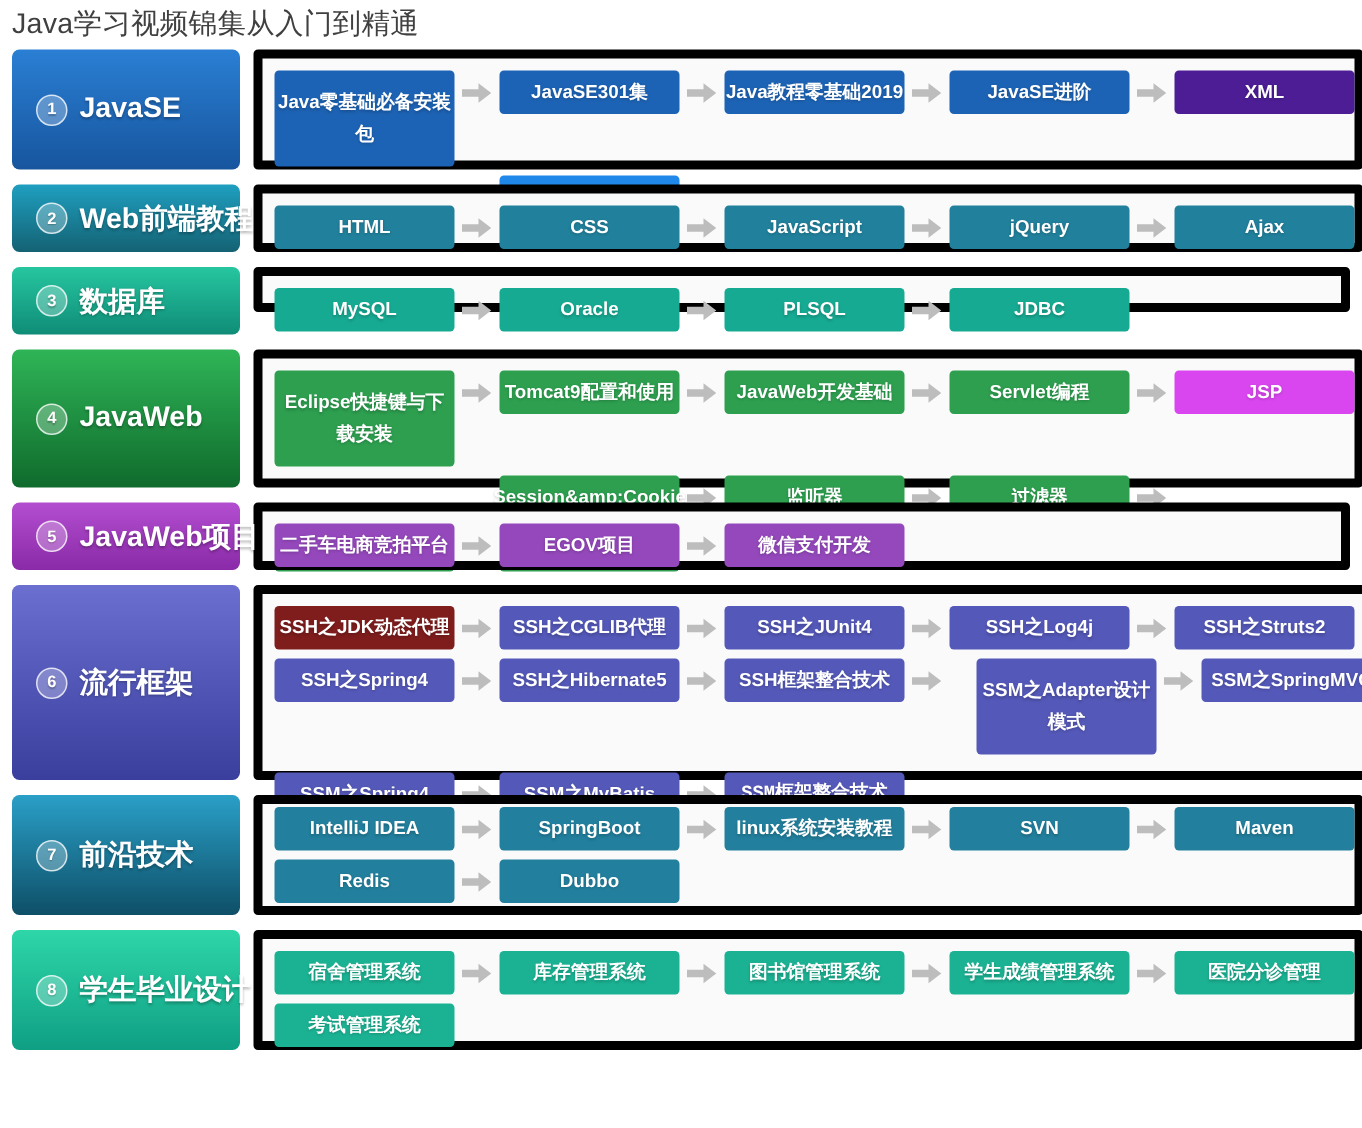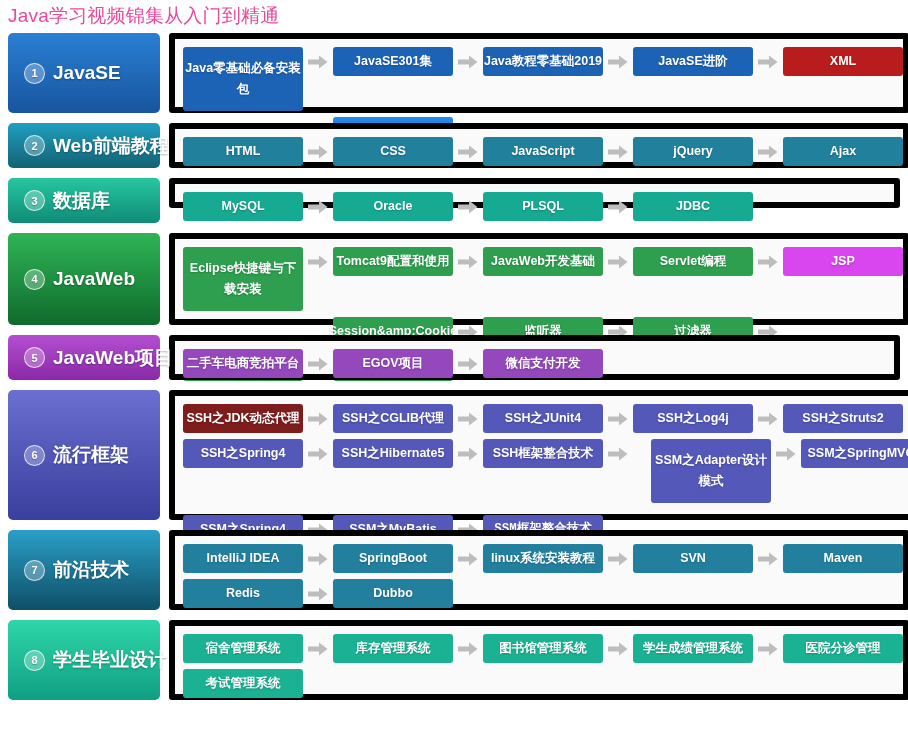--- a/index.html
+++ b/index.html
@@ -14,21 +14,21 @@
     height: 752px;
     overflow: hidden;
     background: #ffffff;
   }
   .page-title {
     position: absolute;
     left: 8px;
     top: 3px;
     font-size: 19px;
     font-weight: 400;
-    color: #ec4899;
+    color: #404040;
     letter-spacing: 0.2px;
     white-space: nowrap;
   }
   .rows {
     position: absolute;
     left: 0;
     top: 33px;
     width: 908px;
   }
   .row {
@@ -158,21 +158,21 @@
               <svg width="20" height="14" viewBox="0 0 20 14">
                 <path d="M0 4.5 H11 V0.5 L19.5 7 L11 13.5 V9.5 H0 Z" fill="#bdbdbd"></path>
               </svg>
             </div>
             <div class="box" style="background: rgb(29, 99, 181);">JavaSE进阶</div>
             <div class="arrow">
               <svg width="20" height="14" viewBox="0 0 20 14">
                 <path d="M0 4.5 H11 V0.5 L19.5 7 L11 13.5 V9.5 H0 Z" fill="#bdbdbd"></path>
               </svg>
             </div>
-            <div class="box" style="background: #b91c1c;">XML</div>
+            <div class="box" style="background: #4c1d95;">XML</div>
           </div>
           <div class="line">
             <div class="spacer-box"></div>
             <div class="arrow"></div>
             <div class="box" style="background: rgb(32, 136, 232);">Tomcat服务器开发</div>
           </div>
         </div>
       </div>
       <div class="row">
         <div class="cat" style="height: 45px; background: linear-gradient(rgb(31, 159, 192), rgb(20, 98, 115));">
@@ -403,21 +403,21 @@
             </div>
             <div class="box" style="background: rgb(84, 88, 184); font-family: Liberation Mono, monospace;">SSM框架整合技术</div>
           </div>
         </div>
       </div>
       <div class="row">
         <div class="cat" style="height: 80px; background: linear-gradient(rgb(42, 159, 199), rgb(14, 79, 103));">
           <div class="cat-num">7</div>
           <div class="cat-label">前沿技术</div>
         </div>
-        <div class="panel" style="height: 80px;">
+        <div class="panel" style="height: 80px; justify-content: center;">
           <div class="line">
             <div class="box" style="background: rgb(34, 128, 158);">IntelliJ IDEA</div>
             <div class="arrow">
               <svg width="20" height="14" viewBox="0 0 20 14">
                 <path d="M0 4.5 H11 V0.5 L19.5 7 L11 13.5 V9.5 H0 Z" fill="#bdbdbd"></path>
               </svg>
             </div>
             <div class="box" style="background: rgb(34, 128, 158);">SpringBoot</div>
             <div class="arrow">
               <svg width="20" height="14" viewBox="0 0 20 14">

